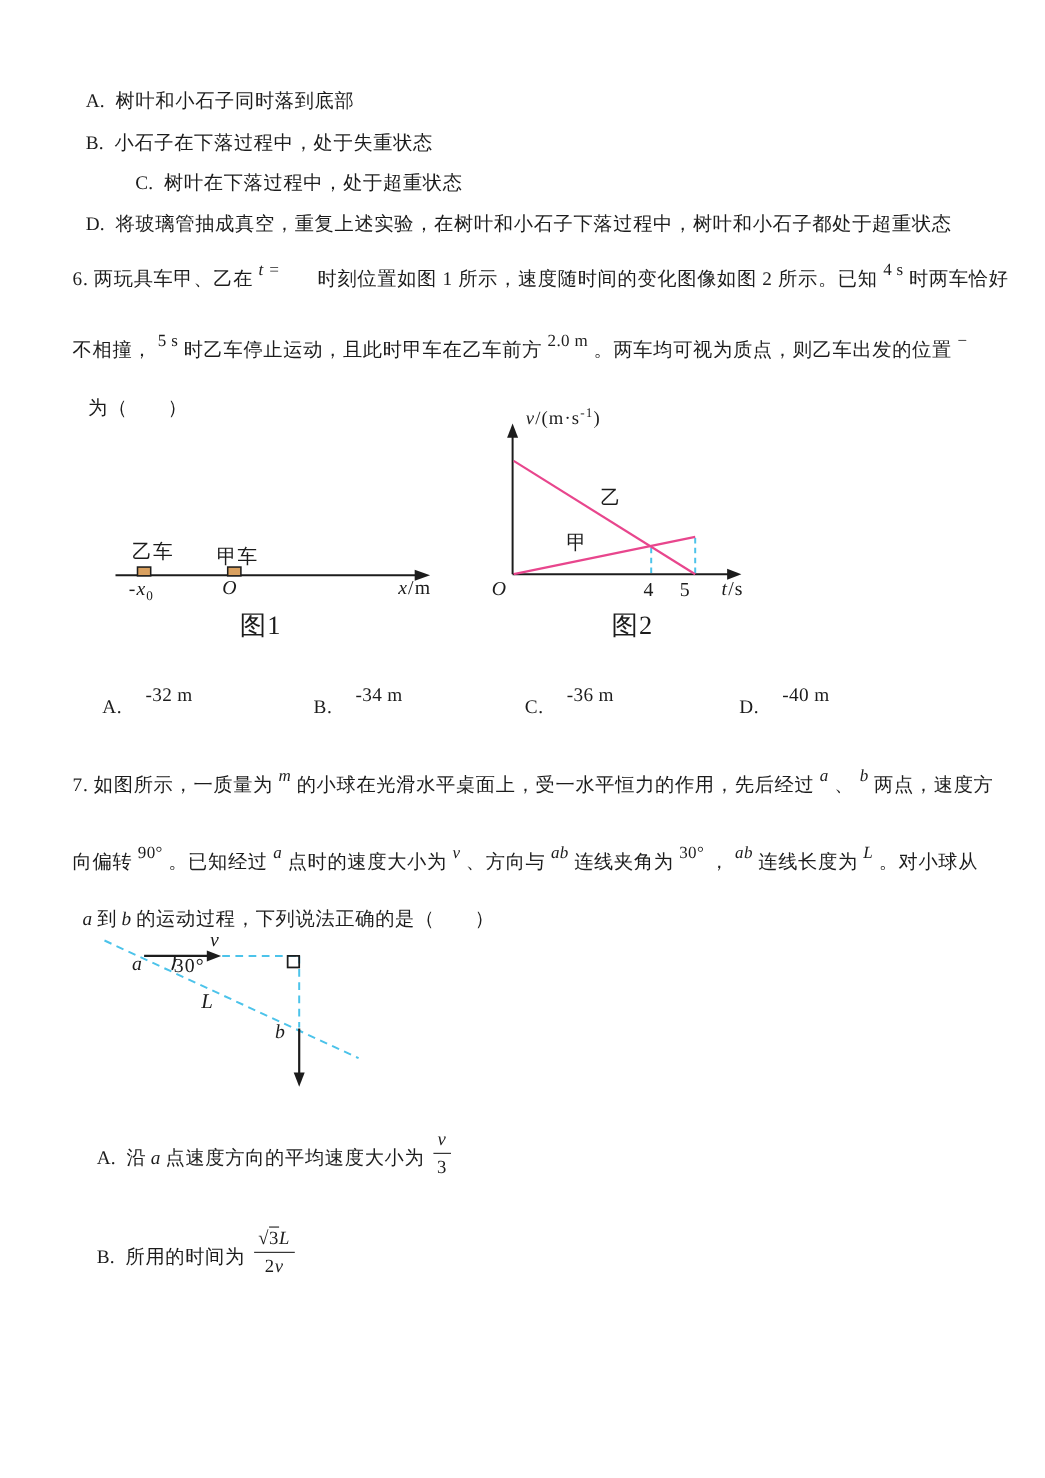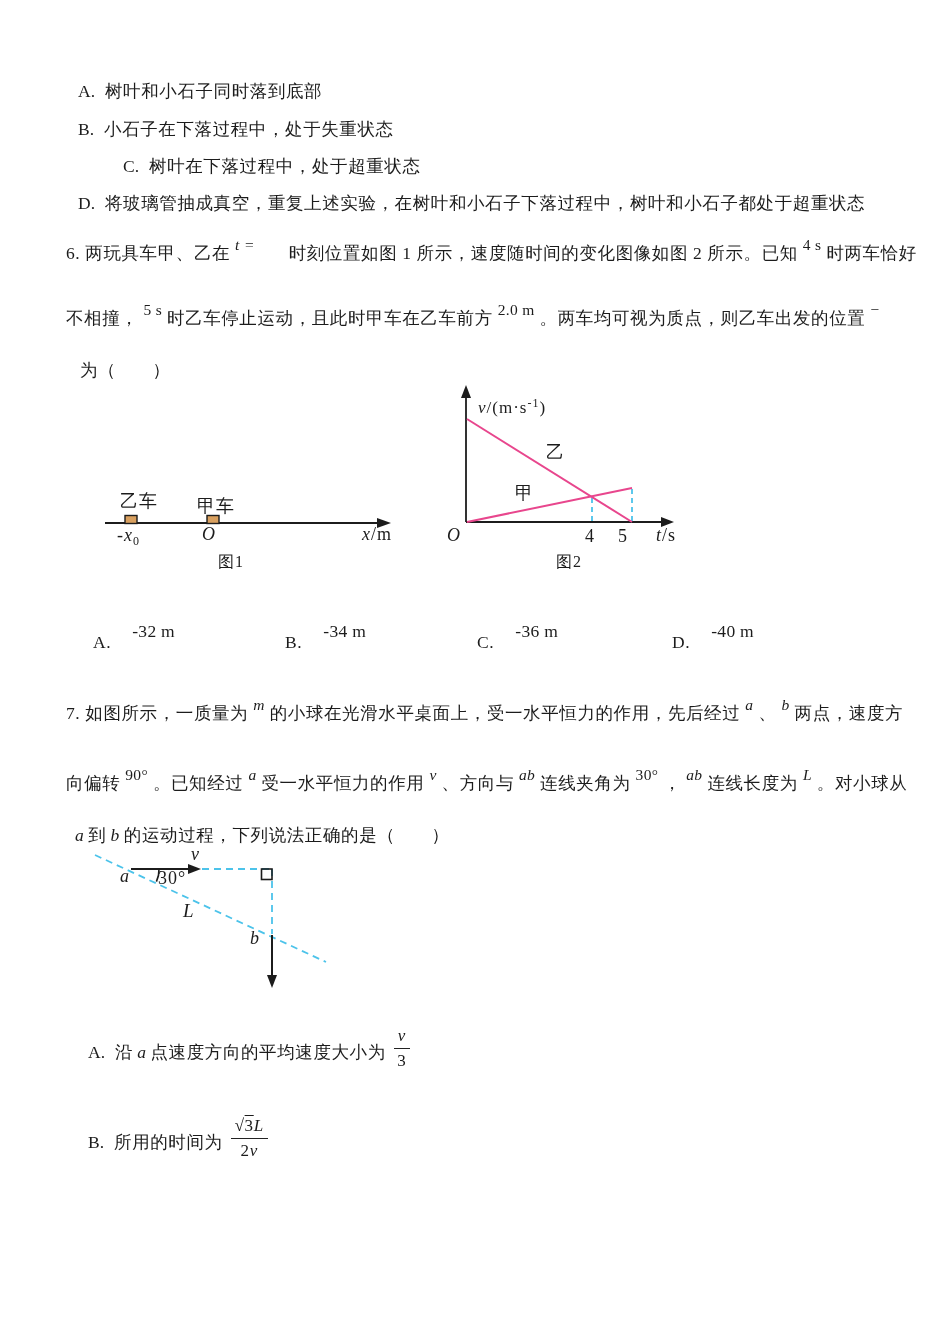--- a/index.html
+++ b/index.html
@@ -9,21 +9,21 @@
     overflow:hidden;
   }
   .t { position:absolute; font-size:17.5px; white-space:nowrap; letter-spacing:0.6px; line-height:1.5; }
   .opt-letter { margin-right:10px; letter-spacing:0; }
   .sup { display:inline-block; font-size:15.5px; transform:translateY(-9px); margin:0 5px; letter-spacing:0.3px; }
   .gapR { margin-right:34px; }
   .ital { font-style:italic; }
   .fig-label { position:absolute; font-size:18px; white-space:nowrap; letter-spacing:1px; }
   .small-sup { display:inline-block; font-size:12px; transform:translateY(-6px); }
   .small-sub { display:inline-block; font-size:12px; transform:translateY(4px); }
-  .caption { position:absolute; font-size:16px; letter-spacing:1px; }
+  .caption { position:absolute; font-size:24px; letter-spacing:1px; }
   .raised { display:inline-block; transform:translateY(-11px); margin-left:21px; letter-spacing:0.3px; }
   .frac { display:inline-block; vertical-align:middle; transform:translateY(-6px); text-align:center; margin-left:8px; font-size:17px; line-height:1.15; }
   .frac .num { display:block; border-bottom:1.4px solid #222; padding:0 4px 2px; }
   .frac .den { display:block; padding-top:2px; }
   .overline { text-decoration:overline; }
   svg { position:absolute; overflow:visible; }
 </style>
 </head>
 <body>
 
@@ -60,39 +60,39 @@
   <svg style="left:440px; top:383px;" width="250" height="150" viewBox="0 0 250 150">
     <line x1="26" y1="139" x2="26" y2="12" stroke="#1c1c1c" stroke-width="1.8"></line>
     <polygon points="26,2 21,15 31,15" fill="#1c1c1c"></polygon>
     <line x1="26" y1="139" x2="226" y2="139" stroke="#1c1c1c" stroke-width="1.8"></line>
     <polygon points="234,139 221,134 221,144" fill="#1c1c1c"></polygon>
     <line x1="152" y1="138" x2="152" y2="114" stroke-width="1.8" stroke-dasharray="5,4" stroke="#4cc3ea"></line>
     <line x1="192" y1="138" x2="192" y2="105" stroke-width="1.8" stroke-dasharray="5,4" stroke="#4cc3ea"></line>
     <line x1="27" y1="36" x2="192" y2="139" stroke-width="2" stroke="#e8468d"></line>
     <line x1="27" y1="139" x2="192" y2="105" stroke-width="2" stroke="#e8468d"></line>
   </svg>
-  <span class="fig-label" style="left:478px; top:398px; font-size:17px;"><span class="ital">v</span><span>/(m·s</span><span class="small-sup">-1</span><span>)</span></span>
+  <span class="fig-label" style="left:478px; top:370px; font-size:17px;"><span class="ital">v</span><span>/(m·s</span><span class="small-sup">-1</span><span>)</span></span>
   <span class="fig-label" style="left:546px; top:440px;">乙</span>
   <span class="fig-label" style="left:515px; top:481px;">甲</span>
   <span class="fig-label ital" style="left:447px; top:525px;">O</span>
   <span class="fig-label" style="left:585px; top:526px;">4</span>
   <span class="fig-label" style="left:618px; top:526px;">5</span>
   <span class="fig-label" style="left:656px; top:525px;"><span class="ital">t</span><span>/s</span></span>
   <span class="caption" style="left:556px; top:552px;">图2</span>
 
   <div class="t" style="left:93px; top:629px;"><span>A.</span><span class="raised">-32 m</span></div>
   <div class="t" style="left:285px; top:629px;"><span>B.</span><span class="raised">-34 m</span></div>
   <div class="t" style="left:477px; top:629px;"><span>C.</span><span class="raised">-36 m</span></div>
   <div class="t" style="left:672px; top:629px;"><span>D.</span><span class="raised">-40 m</span></div>
 
   <div class="t" style="left:66px; top:700px;">
     <span>7. 如图所示，一质量为</span><span class="sup ital">m</span><span>的小球在光滑水平桌面上，受一水平恒力的作用，先后经过</span><span class="sup ital">a</span><span>、</span><span class="sup ital">b</span><span>两点，速度方</span>
   </div>
   <div class="t" style="left:66px; top:770px;">
-    <span>向偏转</span><span class="sup">90°</span><span>。已知经过</span><span class="sup ital">a</span><span>受一水平恒力的作用</span><span class="sup ital">v</span><span>、方向与</span><span class="sup ital">ab</span><span>连线夹角为</span><span class="sup">30°</span><span>，</span><span class="sup ital">ab</span><span>连线长度为</span><span class="sup ital">L</span><span>。对小球从</span>
+    <span>向偏转</span><span class="sup">90°</span><span>。已知经过</span><span class="sup ital">a</span><span>点时的速度大小为</span><span class="sup ital">v</span><span>、方向与</span><span class="sup ital">ab</span><span>连线夹角为</span><span class="sup">30°</span><span>，</span><span class="sup ital">ab</span><span>连线长度为</span><span class="sup ital">L</span><span>。对小球从</span>
   </div>
   <div class="t" style="left:75px; top:822px;">
     <span class="ital" style="margin-right:4px;">a</span><span>到</span><span class="ital" style="margin:0 4px;">b</span><span>的运动过程，下列说法正确的是（　　）</span>
   </div>
 
   <svg style="left:85px; top:840px;" width="270" height="160" viewBox="0 0 270 160">
     <line x1="10" y1="15" x2="241" y2="122" stroke-width="1.8" stroke-dasharray="7,5" stroke="#4cc3ea"></line>
     <line x1="117" y1="29" x2="187" y2="29" stroke-width="1.8" stroke-dasharray="7,5" stroke="#4cc3ea"></line>
     <line x1="187" y1="29" x2="187" y2="94" stroke-width="1.8" stroke-dasharray="7,5" stroke="#4cc3ea"></line>
     <line x1="46" y1="29" x2="108" y2="29" stroke="#1c1c1c" stroke-width="2"></line>

